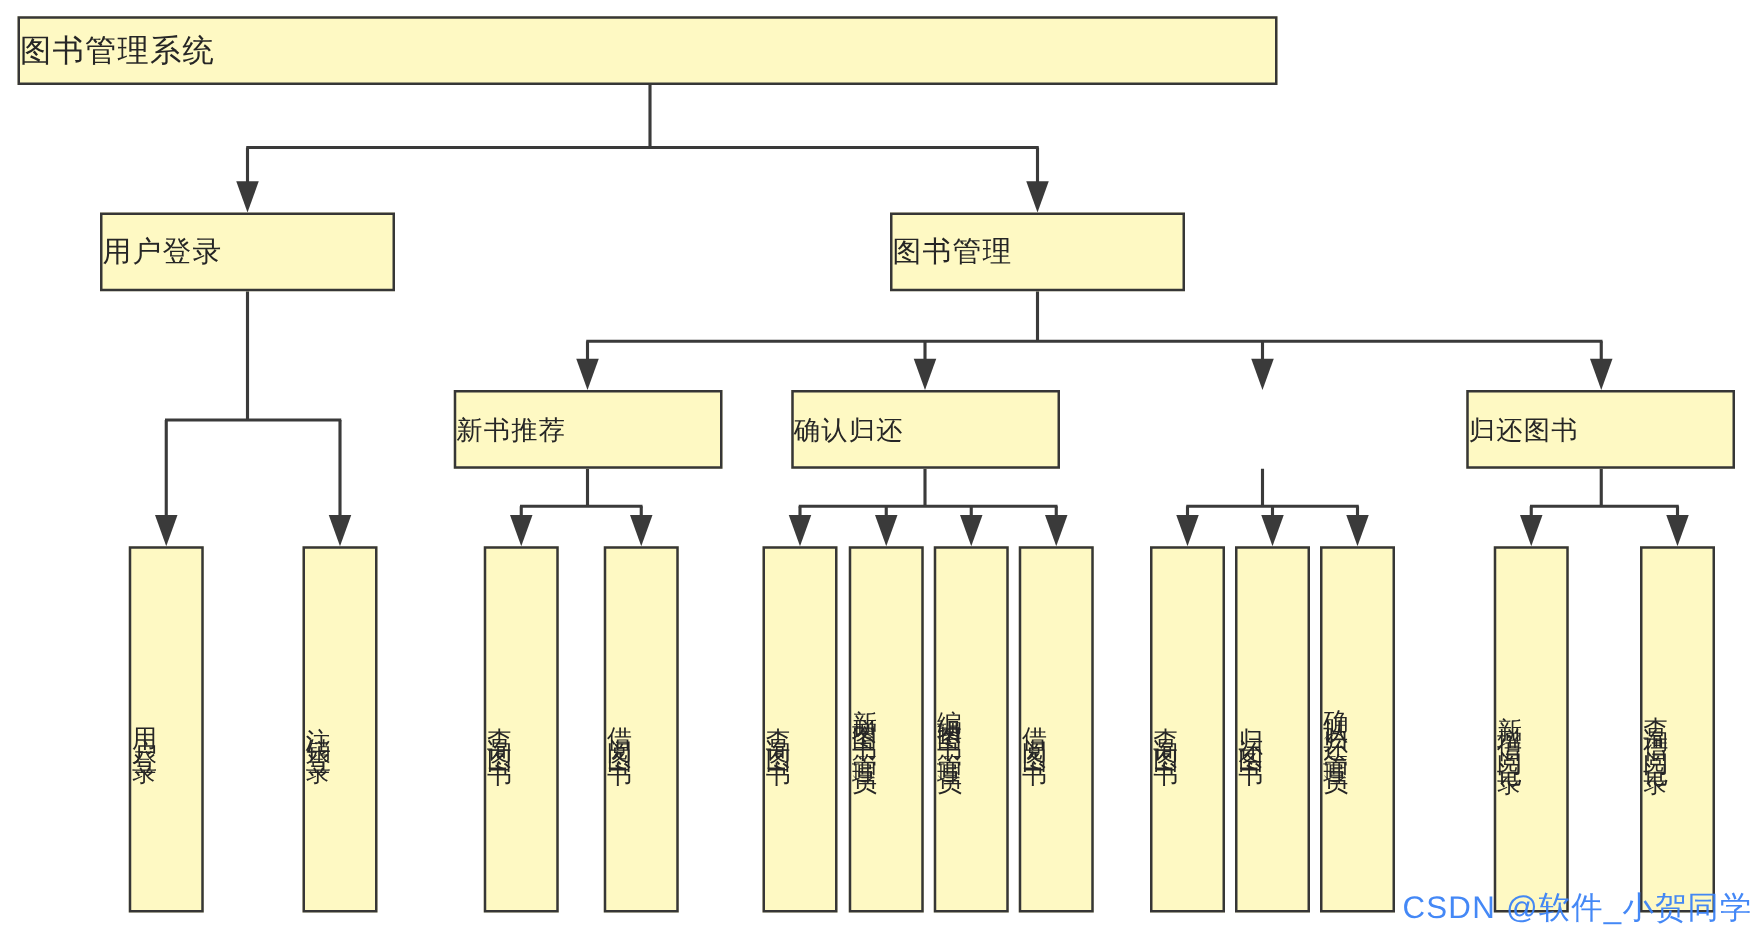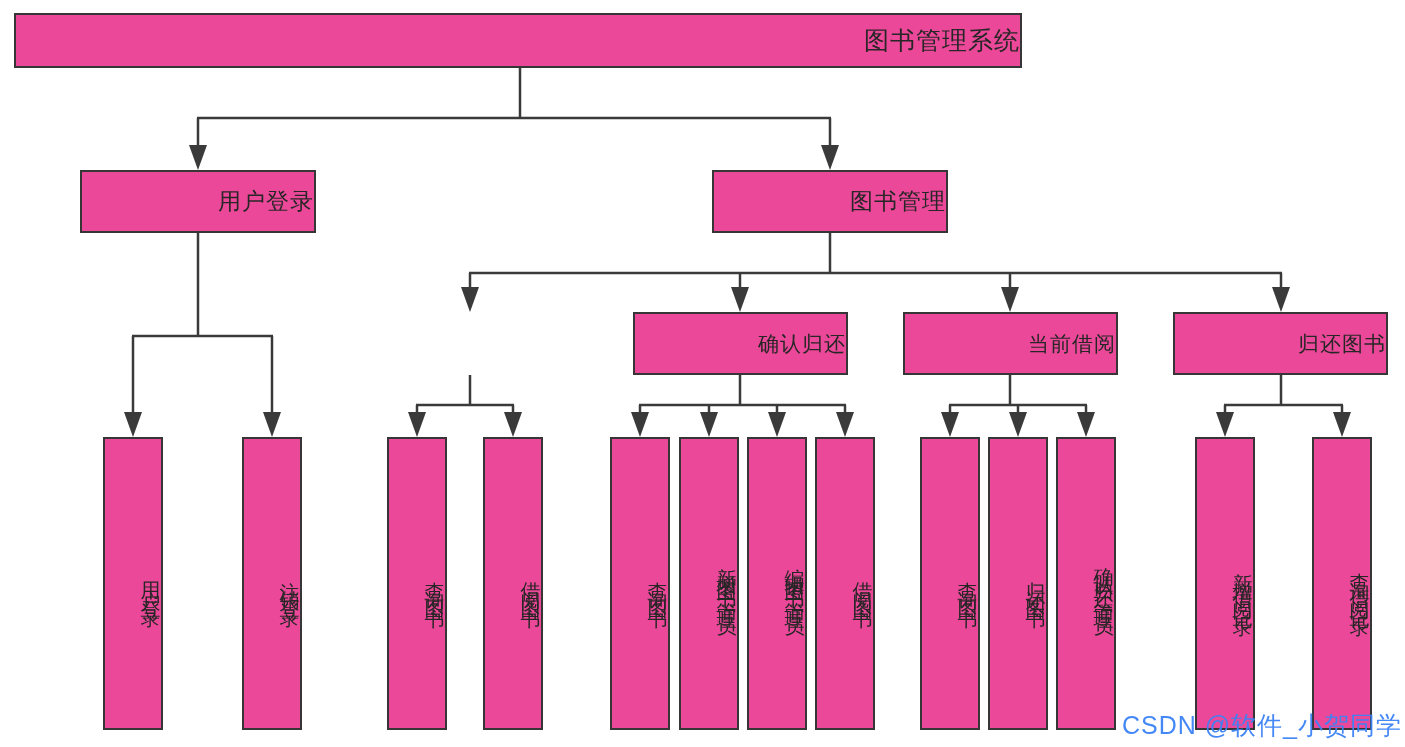--- a/index.html
+++ b/index.html
@@ -2,22 +2,22 @@
 <html><head>
 <meta charset="utf-8">
 <style>
   html,body{margin:0;padding:0;background:#ffffff;}
   .stage{
     position:relative;width:1405px;height:747px;background:#ffffff;
     font-family:"Liberation Sans","DejaVu Sans",sans-serif;overflow:hidden;
   }
   svg.connectors{position:absolute;left:0;top:0;z-index:1;}
   .node{
-    position:absolute;background:#ec4899;border:2px solid #363636;
-    display:flex;align-items:center;justify-content:flex-end;
+    position:absolute;background:#fef9c3;border:2px solid #363636;
+    display:flex;align-items:center;justify-content:flex-start;
     color:#262626;z-index:2;box-sizing:border-box;
   }
   .node-root{left:14px;top:13px;width:1008px;height:55px;font-size:25px;letter-spacing:1px;}
   .node-l2{top:170px;width:236px;height:63px;font-size:23px;letter-spacing:1px;}
   .n-user-login{left:80px;}
   .n-book-mgmt{left:712px;font-family:Liberation Serif, serif;}
   .node-l3{top:312px;width:215px;height:63px;font-size:21px;letter-spacing:1px;}
   .n-newbook{left:363px;}
   .n-borrow{left:633px;}
   .n-current{left:903px;}
@@ -111,25 +111,25 @@
     <span>图书管理系统</span>
   </div>
 
   <div class="node node-l2 n-user-login">
     <span>用户登录</span>
   </div>
   <div class="node node-l2 n-book-mgmt">
     <span>图书管理</span>
   </div>
 
+  <div class="node node-l3 n-newbook">
+    <span>新书推荐</span>
+  </div>
   <div class="node node-l3 n-borrow">
     <span>确认归还</span>
-  </div>
-  <div class="node node-l3 n-current">
-    <span>当前借阅</span>
   </div>
   <div class="node node-l3 n-records">
     <span>归还图书</span>
   </div>
 
   <div class="node leaf lf1">
     <span>用户登录</span>
   </div>
   <div class="node leaf lf2">
     <span>注销登录</span>

